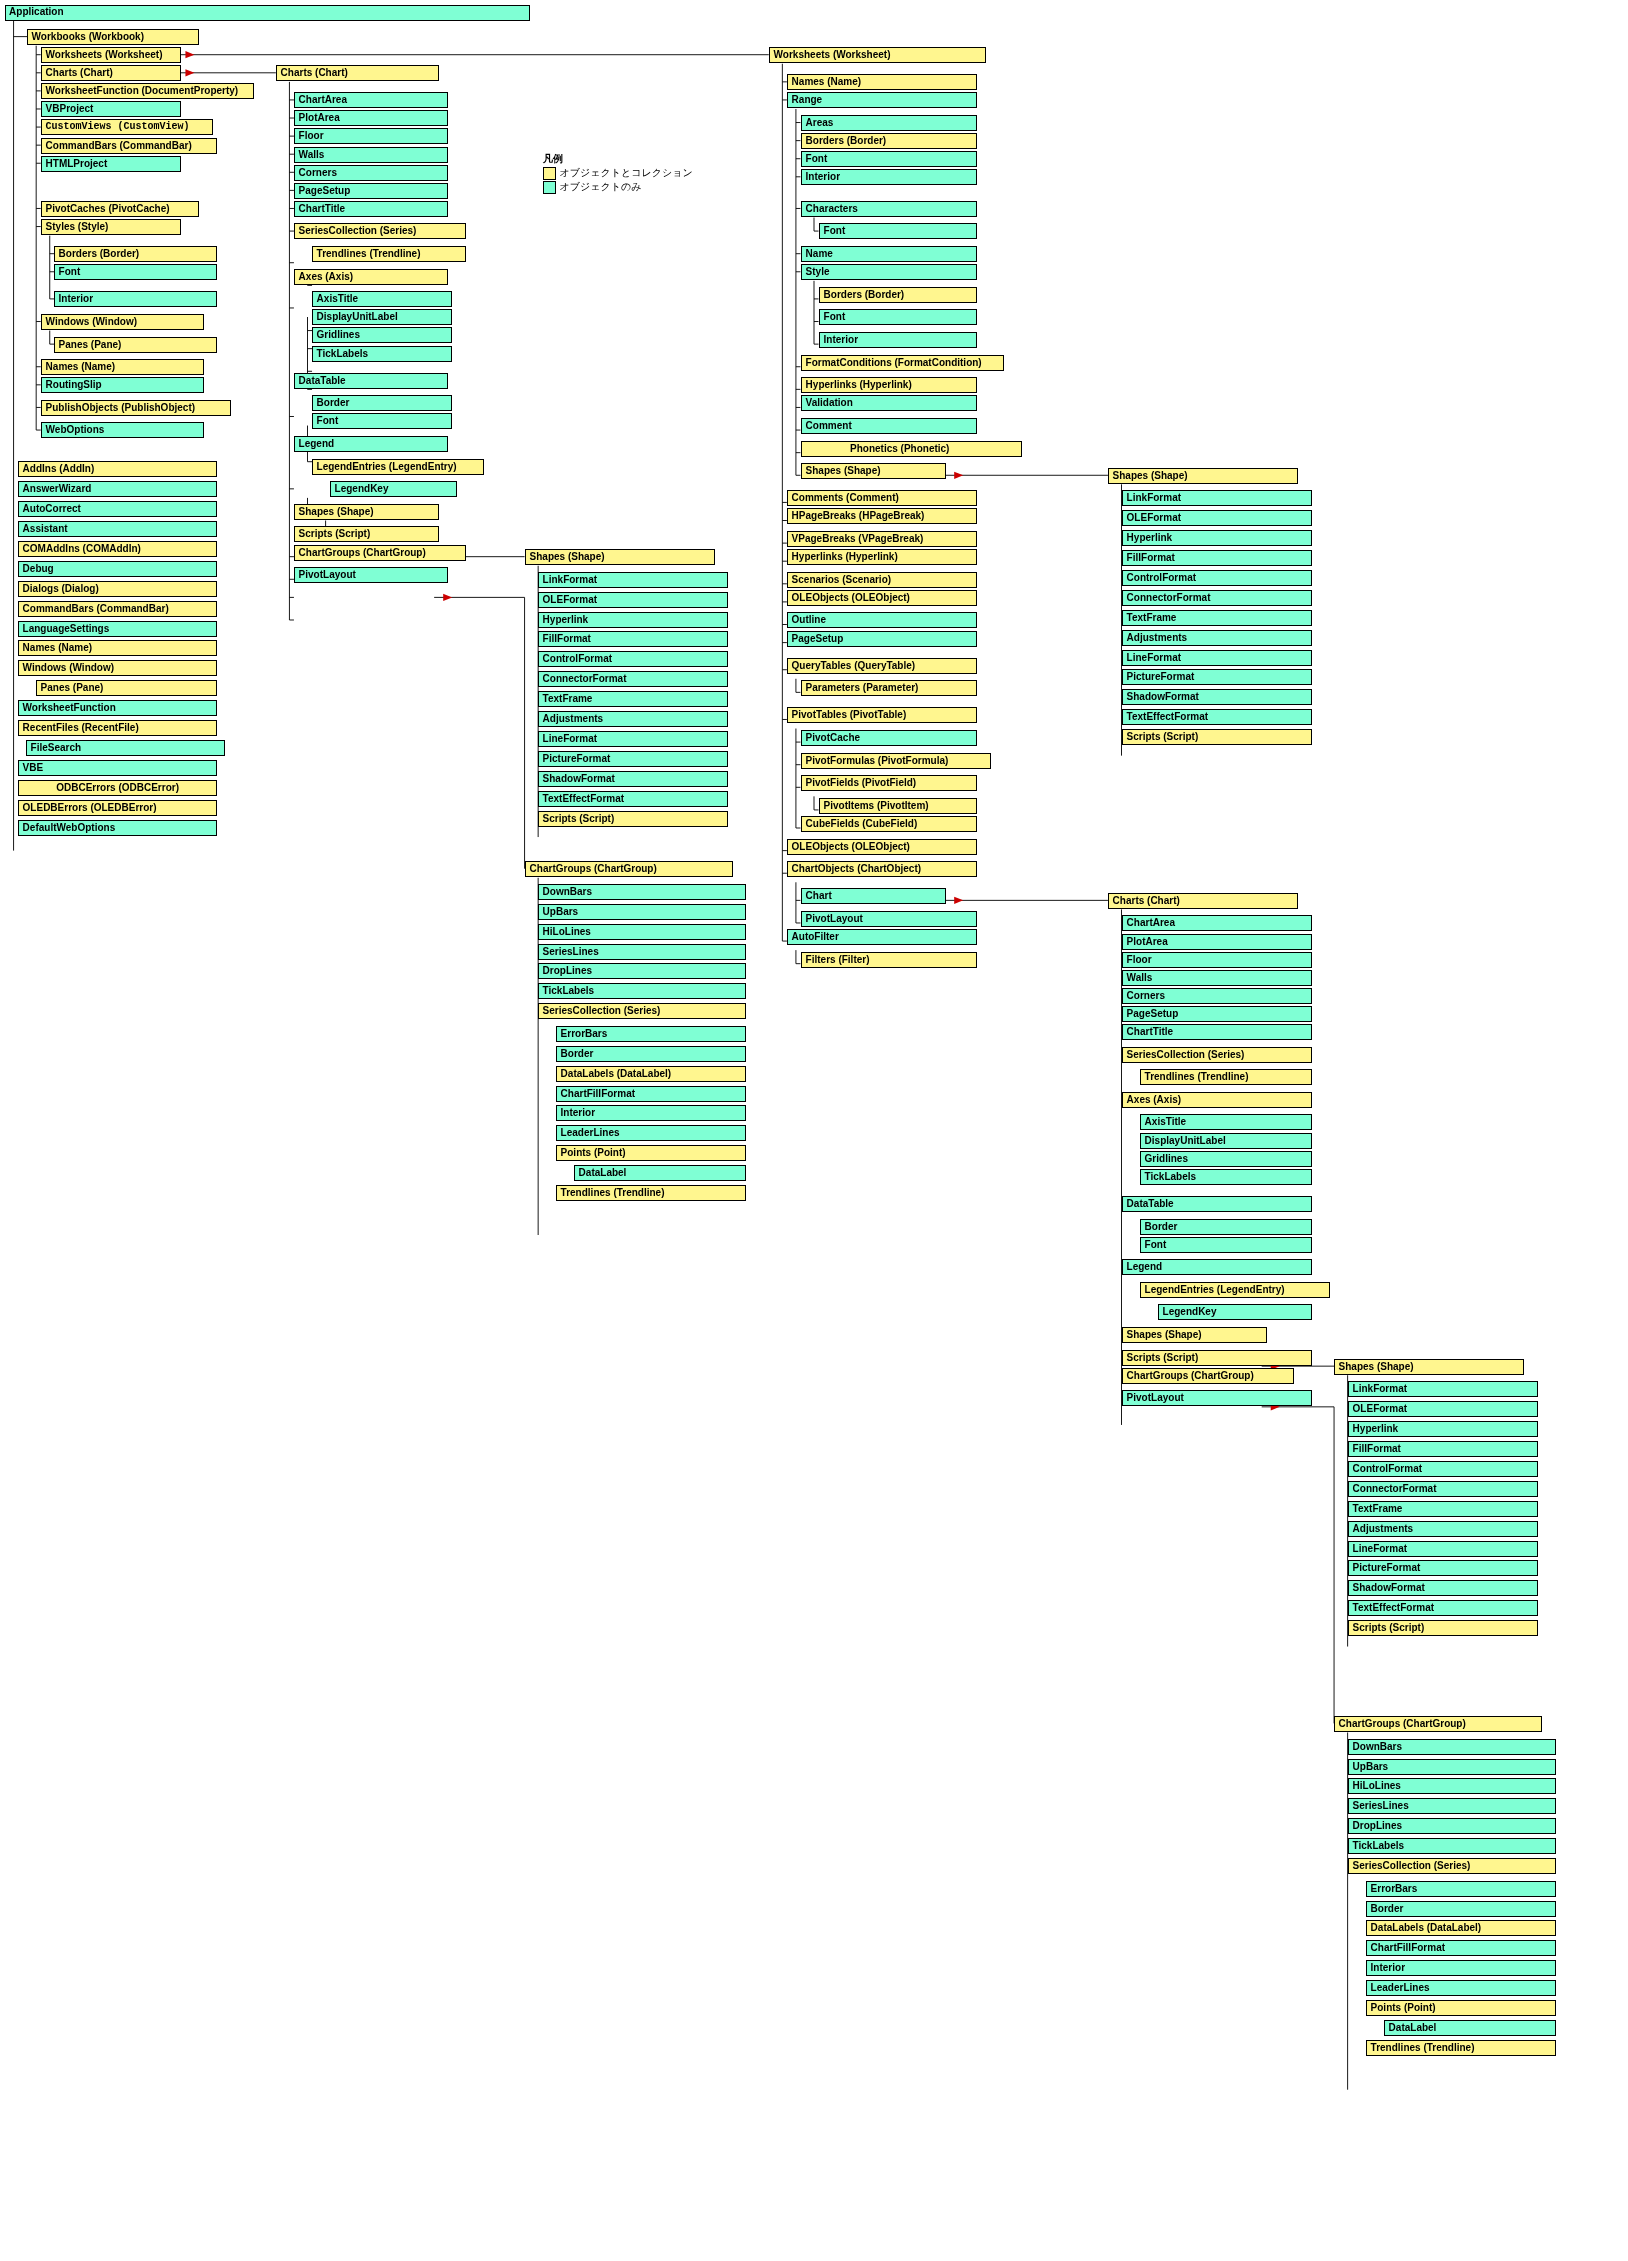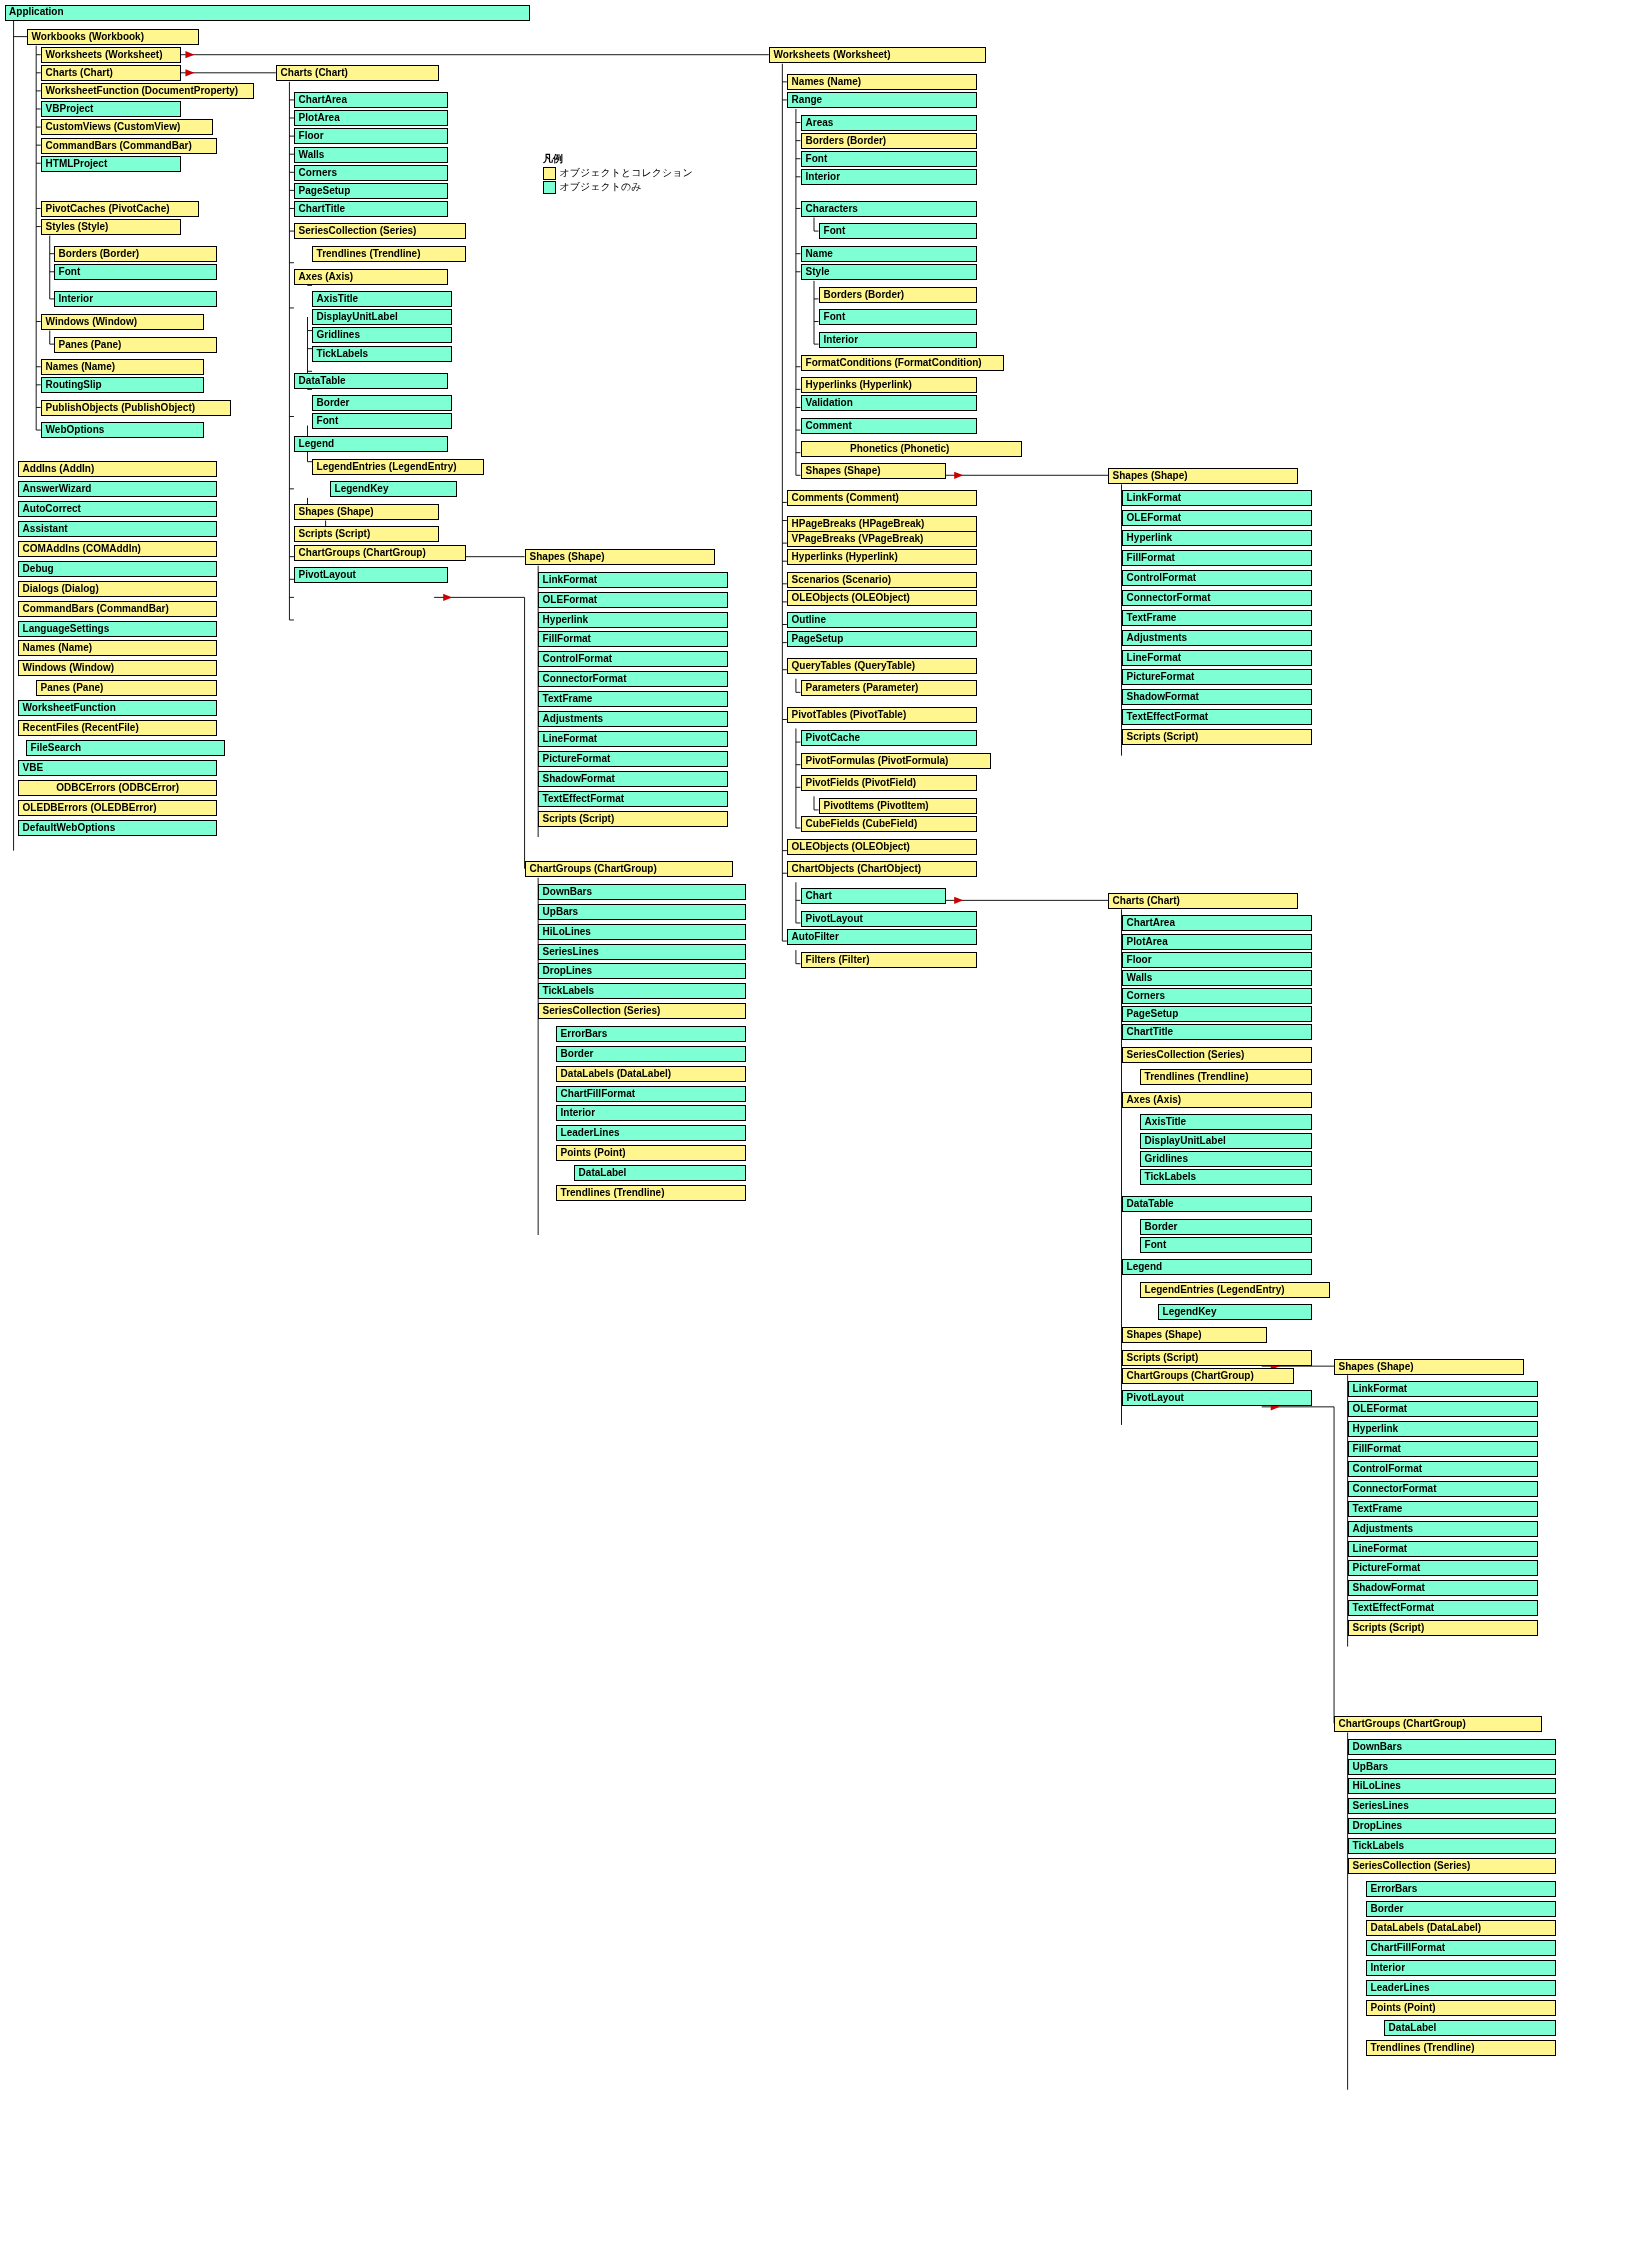--- a/index.html
+++ b/index.html
@@ -153,21 +153,21 @@
 <div><span class="sw" style="background:#7fffd4"></span><span>オブジェクトのみ</span></div>
 </div>
 
 <div id="nodes">
     <div class="box c" style="left: 4.5px; top: 4.5px; width: 516px;">Application</div>
     <div class="box y" style="left: 27px; top: 29px; width: 163px;">Workbooks (Workbook)</div>
     <div class="box y" style="left: 41px; top: 47px; width: 131px;">Worksheets (Worksheet)</div>
     <div class="box y" style="left: 41px; top: 65px; width: 131px;">Charts (Chart)</div>
     <div class="box y" style="left: 41px; top: 83px; width: 204px;">WorksheetFunction (DocumentProperty)</div>
     <div class="box c" style="left: 41px; top: 101px; width: 131px;">VBProject</div>
-    <div class="box y" style="left: 41px; top: 119px; width: 163px;">CustomViews (CustomView)</div>
+    <div class="box y" style="left: 41px; top: 119px; width: 163px; font-family: Liberation Mono, monospace;">CustomViews (CustomView)</div>
     <div class="box y" style="left: 41px; top: 138px; width: 167px;">CommandBars (CommandBar)</div>
     <div class="box c" style="left: 41px; top: 156px; width: 131px;">HTMLProject</div>
     <div class="box y" style="left: 41px; top: 201px; width: 149px;">PivotCaches (PivotCache)</div>
     <div class="box y" style="left: 41px; top: 219px; width: 131px;">Styles (Style)</div>
     <div class="box y" style="left: 54px; top: 246px; width: 154px;">Borders (Border)</div>
     <div class="box c" style="left: 54px; top: 264px; width: 154px;">Font</div>
     <div class="box c" style="left: 54px; top: 291px; width: 154px;">Interior</div>
     <div class="box y" style="left: 41px; top: 314px; width: 154px;">Windows (Window)</div>
     <div class="box y" style="left: 54px; top: 337px; width: 154px;">Panes (Pane)</div>
     <div class="box y" style="left: 41px; top: 359px; width: 154px;">Names (Name)</div>
@@ -263,21 +263,21 @@
     <div class="box y" style="left: 819px; top: 287px; width: 149px;">Borders (Border)</div>
     <div class="box c" style="left: 819px; top: 309px; width: 149px;">Font</div>
     <div class="box c" style="left: 819px; top: 332px; width: 149px;">Interior</div>
     <div class="box y" style="left: 801px; top: 355px; width: 194px;">FormatConditions (FormatCondition)</div>
     <div class="box y" style="left: 801px; top: 377px; width: 167px;">Hyperlinks (Hyperlink)</div>
     <div class="box c" style="left: 801px; top: 395px; width: 167px;">Validation</div>
     <div class="box c" style="left: 801px; top: 418px; width: 167px;">Comment</div>
     <div class="box y" style="left: 801px; top: 441px; width: 167px; padding-left: 48px;">Phonetics (Phonetic)</div>
     <div class="box y" style="left: 801px; top: 463px; width: 136px;">Shapes (Shape)</div>
     <div class="box y" style="left: 787px; top: 490px; width: 181px;">Comments (Comment)</div>
-    <div class="box y" style="left: 787px; top: 508px; width: 181px; margin-top: 8px;">HPageBreaks (HPageBreak)</div>
+    <div class="box y" style="left: 787px; top: 508px; width: 181px;">HPageBreaks (HPageBreak)</div>
     <div class="box y" style="left: 787px; top: 531px; width: 181px;">VPageBreaks (VPageBreak)</div>
     <div class="box y" style="left: 787px; top: 549px; width: 181px;">Hyperlinks (Hyperlink)</div>
     <div class="box y" style="left: 787px; top: 572px; width: 181px;">Scenarios (Scenario)</div>
     <div class="box y" style="left: 787px; top: 590px; width: 181px;">OLEObjects (OLEObject)</div>
     <div class="box c" style="left: 787px; top: 612px; width: 181px;">Outline</div>
     <div class="box c" style="left: 787px; top: 631px; width: 181px;">PageSetup</div>
     <div class="box y" style="left: 787px; top: 658px; width: 181px;">QueryTables (QueryTable)</div>
     <div class="box y" style="left: 801px; top: 680px; width: 167px;">Parameters (Parameter)</div>
     <div class="box y" style="left: 787px; top: 707px; width: 181px;">PivotTables (PivotTable)</div>
     <div class="box c" style="left: 801px; top: 730px; width: 167px;">PivotCache</div>

